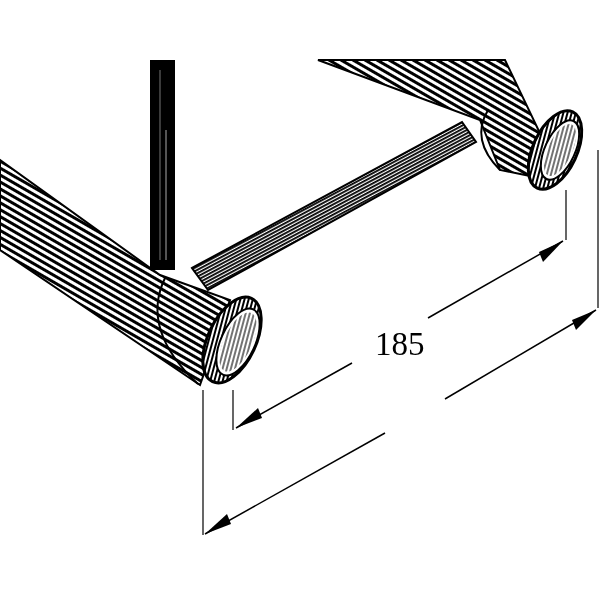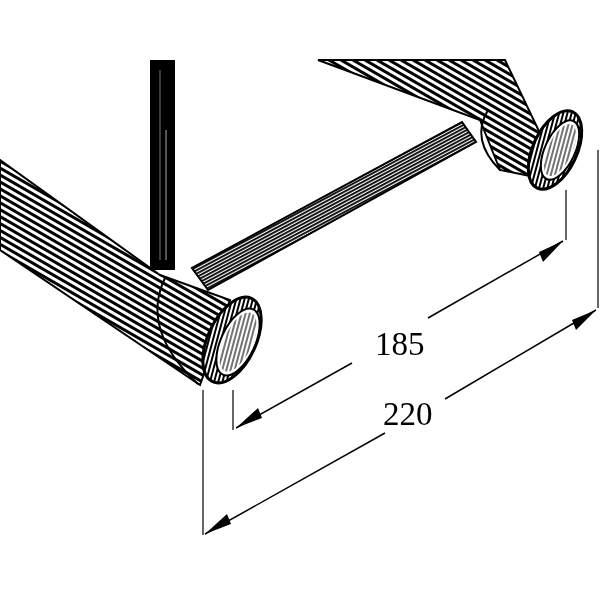--- a/index.html
+++ b/index.html
@@ -92,14 +92,13 @@
 
     <g>
       <line x1="205" y1="534" x2="385" y2="433" stroke="#000" stroke-width="1.5"></line>
       <line x1="445" y1="399" x2="596" y2="310" stroke="#000" stroke-width="1.5"></line>
       <polygon points="205,534 227,514 231,524" fill="#000"></polygon>
       <polygon points="596,310 572,320 576,330" fill="#000"></polygon>
     </g>
   </svg>
 
   <span class="dim-label" style="left:357px; top:328px;margin-left:16px;">185</span>
-  <span class="dim-label" style="left:381px; top:398px;">220</span>
 </div>
 
 </body></html>

